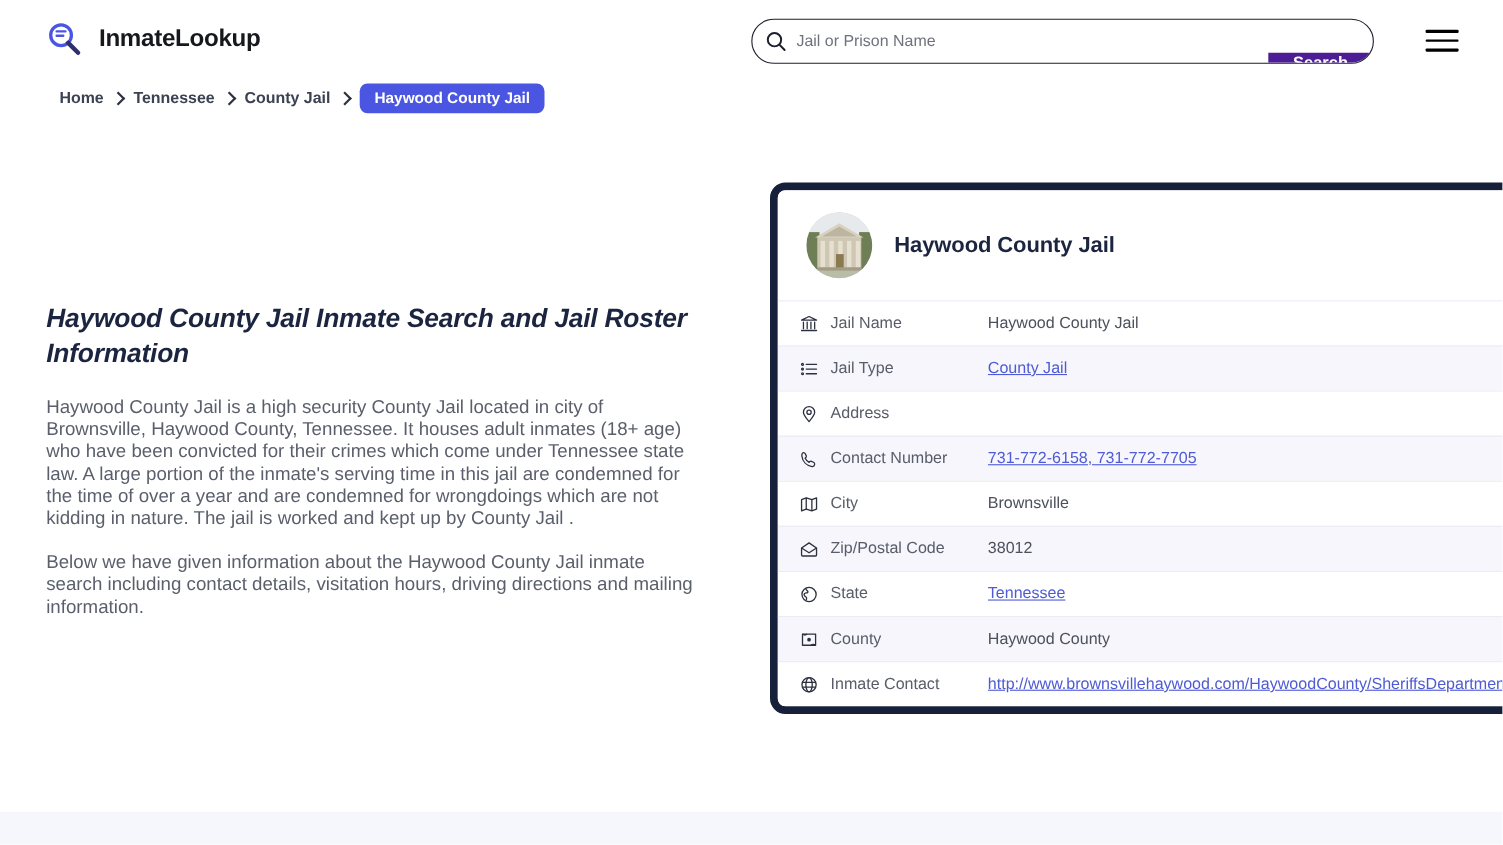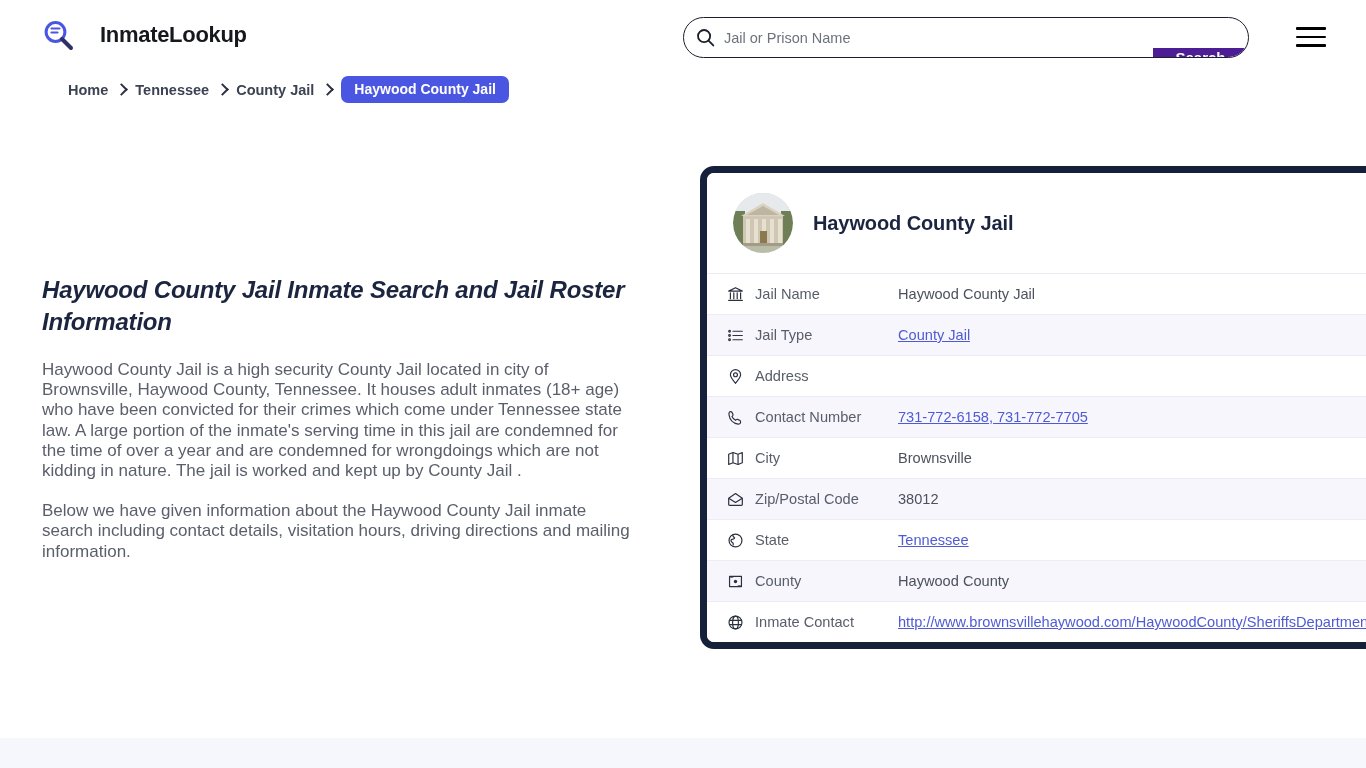--- a/index.html
+++ b/index.html
@@ -28,21 +28,21 @@
     background: #ffffff;
     display: flex;
     align-items: center;
   }
   .brand {
     position: absolute;
     left: 42px;
     top: 19px;
     display: flex;
     align-items: center;
-    gap: 26px;
+    gap: 16px;
     text-decoration: none;
   }
   .brand-mark {
     width: 32px; height: 32px;
     position: relative;
     flex: 0 0 auto;
   }
   .brand-text {
     font-size: 22px;
     font-weight: 700;
@@ -114,21 +114,21 @@
     display: block;
     height: 2.6px;
     width: 30px;
     background: #000000;
     border-radius: 1px;
   }
 
   
   .breadcrumb {
     position: absolute;
-    left: 68px;
+    left: 54px;
     top: 76px;
     display: flex;
     align-items: center;
     gap: 8px;
     font-size: 14.5px;
   }
   .crumb-link {
     color: #3b4252;
     text-decoration: none;
     font-weight: 600;

